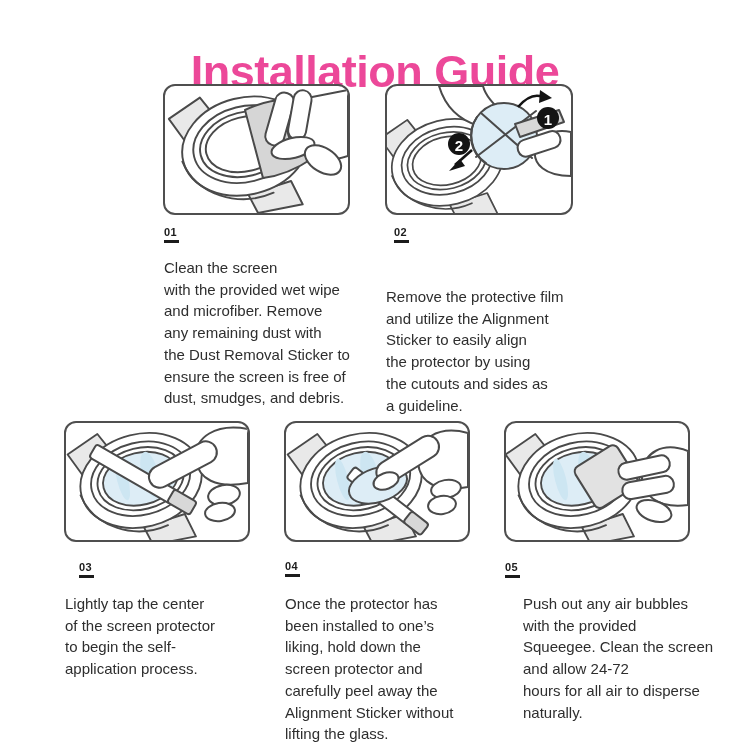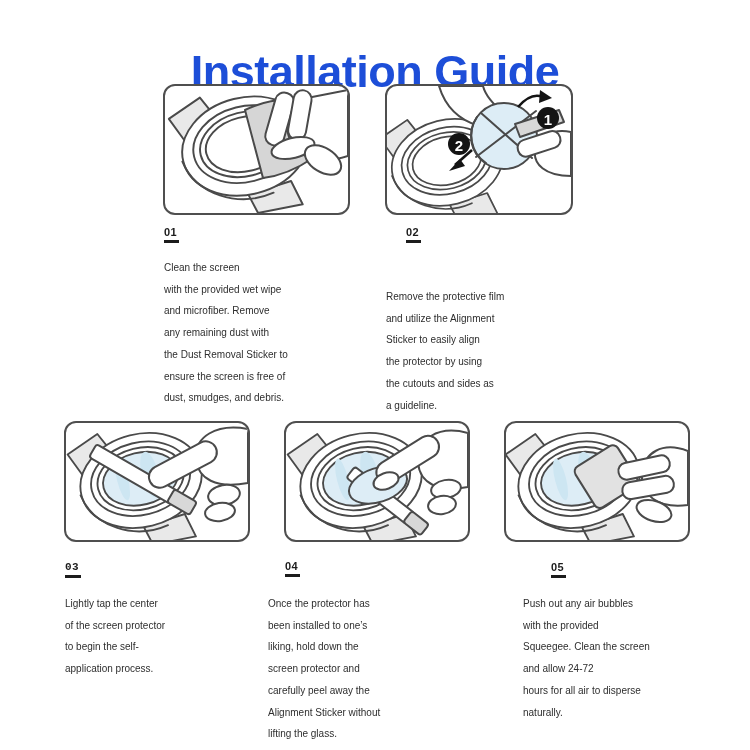--- a/index.html
+++ b/index.html
@@ -2,50 +2,50 @@
 <html><head>
 <meta charset="utf-8">
 <style>
   html,body{margin:0;padding:0;}
   body{
     width:750px;height:750px;position:relative;background:#ffffff;
     font-family:"Liberation Sans", sans-serif;overflow:hidden;
   }
   .title{
     position:absolute;top:16px;left:0;width:750px;text-align:center;
-    font-size:45px;font-weight:bold;color:#1d4ed8;letter-spacing:-0.5px;
+    font-size:45px;font-weight:bold;color:#ec4899;letter-spacing:-0.5px;
   }
   .panel{
     position:absolute;border:2px solid #4f4f4f;border-radius:12px;
     background:#ffffff;box-sizing:border-box;overflow:hidden;
   }
   .panel svg{display:block;width:100%;height:100%;}
   .step-label{
     position:absolute;font-size:11px;font-weight:bold;color:#1c1c1c;
     border-bottom:3px solid #1c1c1c;padding:0 2px 2px 0;letter-spacing:0.5px;
   }
   .step-desc{
-    position:absolute;font-size:10px;line-height:21.7px;color:#2e2e2e;
+    position:absolute;font-size:15px;line-height:21.7px;color:#2e2e2e;
     margin:0;white-space:pre-line;
   }
   
   .s1-panel{left:163px;top:84px;width:187px;height:131px;}
   .s2-panel{left:385px;top:84px;width:188px;height:131px;}
   .s3-panel{left:64px; top:421px;width:186px;height:121px;}
   .s4-panel{left:284px;top:421px;width:186px;height:121px;}
   .s5-panel{left:504px;top:421px;width:186px;height:121px;}
   .s1-label{left:164px;top:226px;}
-  .s2-label{left:406px;top:226px;}
-  .s3-label{left:65px; top:561px;font-family:Liberation Mono, monospace;}
+  .s2-label{left:394px;top:226px;}
+  .s3-label{left:79px; top:561px;}
   .s4-label{left:285px;top:560px;}
-  .s5-label{left:505px;top:561px;margin-left:46px;}
+  .s5-label{left:505px;top:561px;}
   .s1-desc{left:164px;top:257px;width:215px;}
   .s2-desc{left:386px;top:257px;width:215px;margin-top:29px;}
   .s3-desc{left:65px; top:593px;width:210px;}
-  .s4-desc{left:268px;top:593px;width:210px;}
+  .s4-desc{left:285px;top:593px;width:210px;}
   .s5-desc{left:523px;top:593px;width:212px;}
   
   .ln{fill:#ffffff;stroke:#4a4a4a;stroke-width:2;stroke-linejoin:round;stroke-linecap:round;}
   .gray{fill:#e9e9e9;}
   .cloth{fill:#d6d6d6;}
   .blue{fill:#ddedf6;}
   .stripe{fill:#cde6f2;stroke:none;}
   .tab{fill:#d8d8d8;}
   .sq{fill:#e2e2e2;}
   .blk{fill:#141414;stroke:none;}

